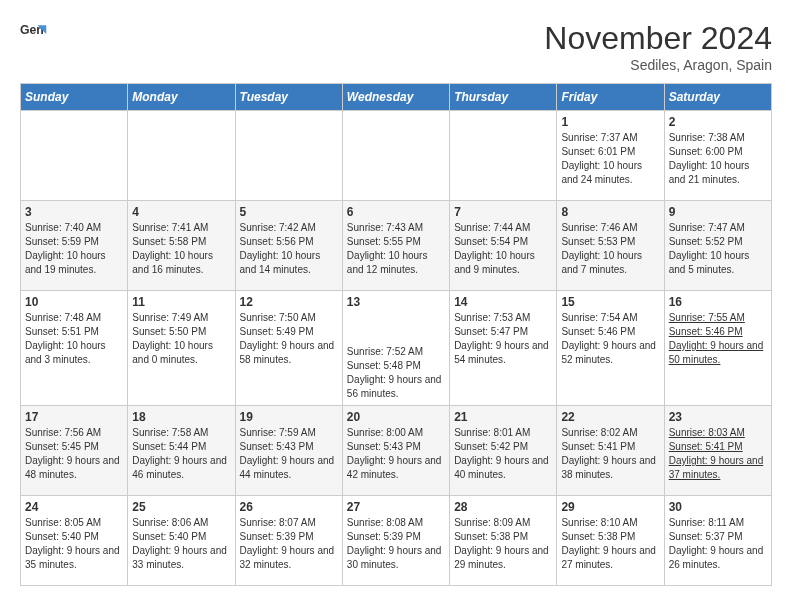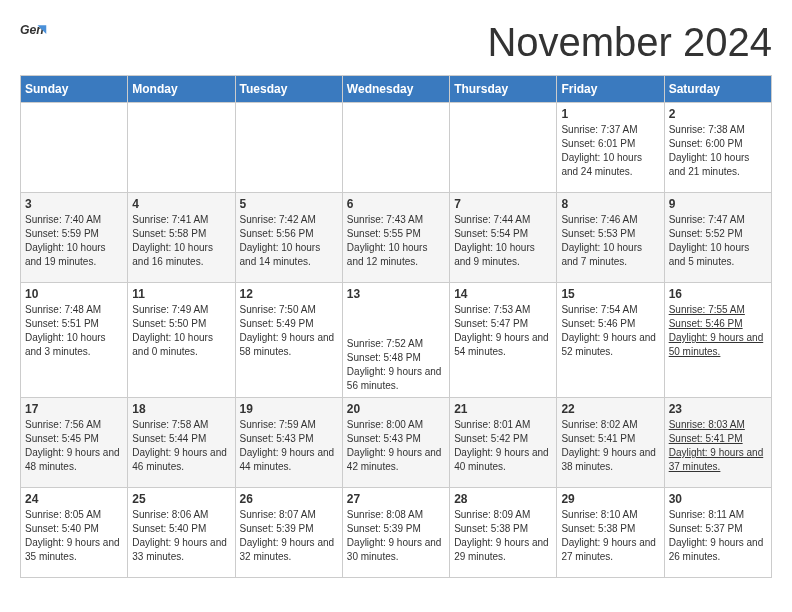--- a/index.html
+++ b/index.html
@@ -12,60 +12,60 @@
     }
     .header {
       display: flex;
       justify-content: space-between;
       align-items: flex-start;
       margin-bottom: 10px;
     }
     .logo {
       display: flex;
       align-items: flex-end;
-      font-style: italic;
     }
     .logo-text {
       font-size: 18px;
       font-weight: bold;
       color: #333;
       line-height: 1.1;
     }
     .logo-text span {
       color: #4a90d9;
     }
     .logo-icon {
       width: 28px;
       height: 28px;
     }
     .title-block {
       text-align: right;
     }
     .month-title {
-      font-size: 40px;
+      font-size: 32px;
       font-weight: normal;
       color: #333;
     }
     .subtitle {
       font-size: 14px;
       color: #555;
     }
     table {
       width: 100%;
       border-collapse: collapse;
       table-layout: fixed;
     }
     thead tr th {
       background: #3a7abf;
       color: #fff;
       font-size: 12px;
       font-weight: bold;
       padding: 6px 4px;
       text-align: left;
       border: 1px solid #ccc;
+      font-style: italic;
     }
     tbody tr td {
       vertical-align: top;
       border: 1px solid #ccc;
       padding: 4px;
       font-size: 10px;
       color: #333;
       background: #fff;
       height: 90px;
     }
@@ -92,20 +92,21 @@
 
 <div class="header">
   <div class="logo">
     <svg class="logo-icon" viewBox="0 0 32 32">
       <text x="0" y="16" font-size="14" font-weight="bold" fill="#333">Gen</text>
       <polygon points="20,6 30,6 30,16" fill="#4a90d9"></polygon>
     </svg>
   </div>
   <div class="title-block">
     <div class="month-title">November 2024</div>
+    <div class="subtitle">Sediles, Aragon, Spain</div>
   </div>
 </div>
 
 <table>
   <thead>
     <tr>
     <th>Sunday</th>
         <th>Monday</th>
         <th>Tuesday</th>
         <th>Wednesday</th>

